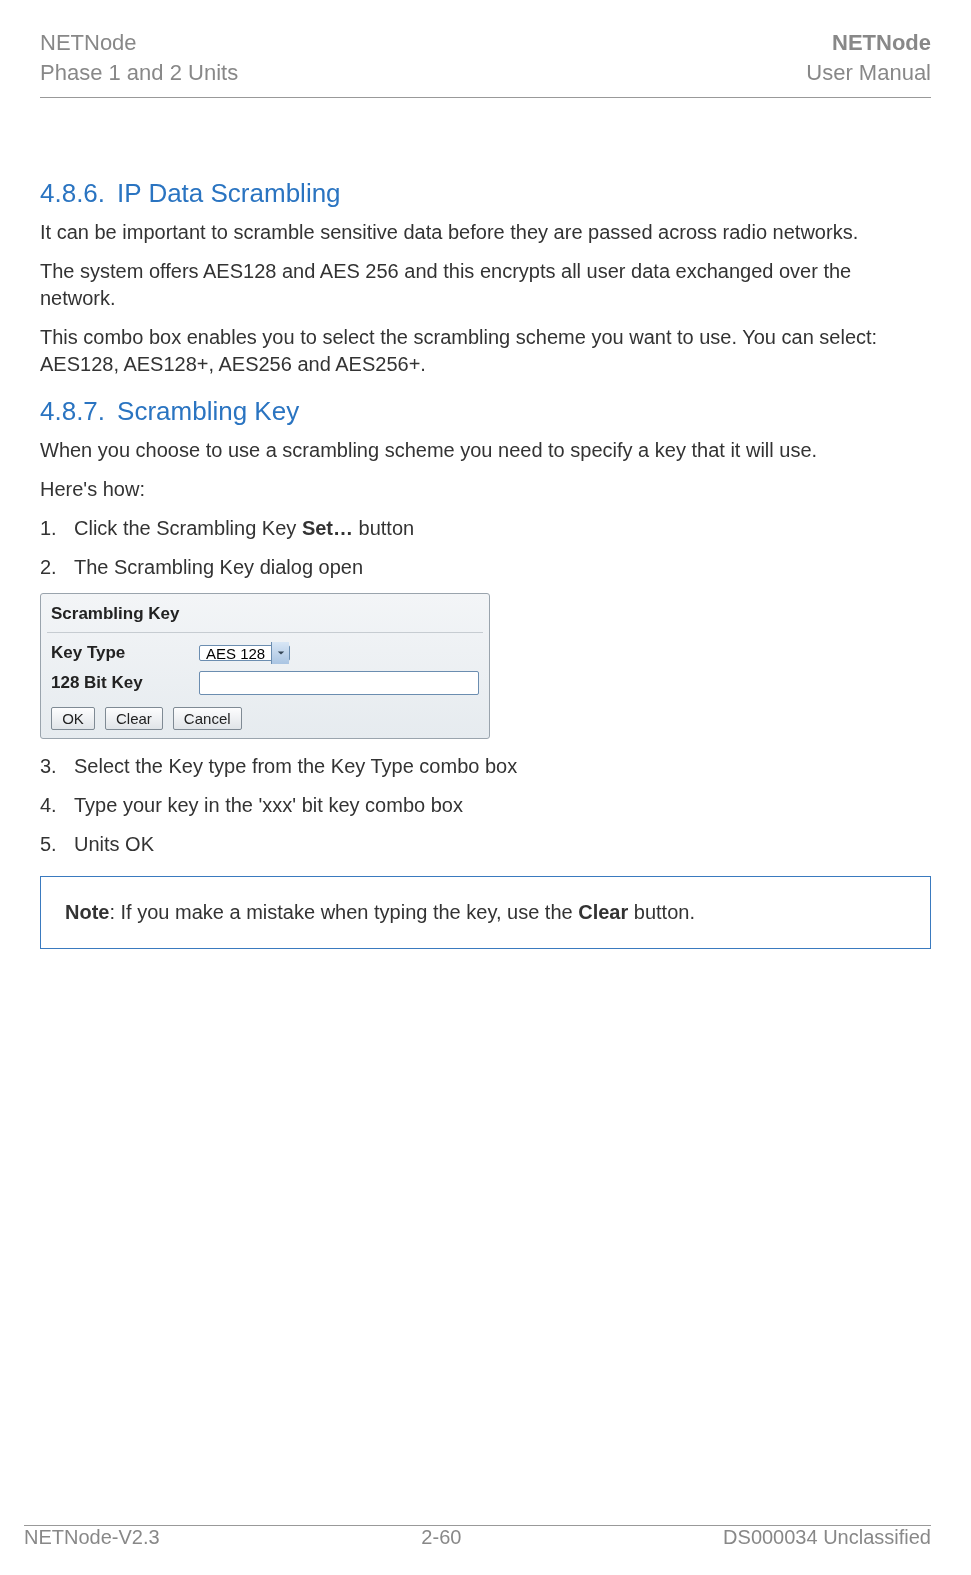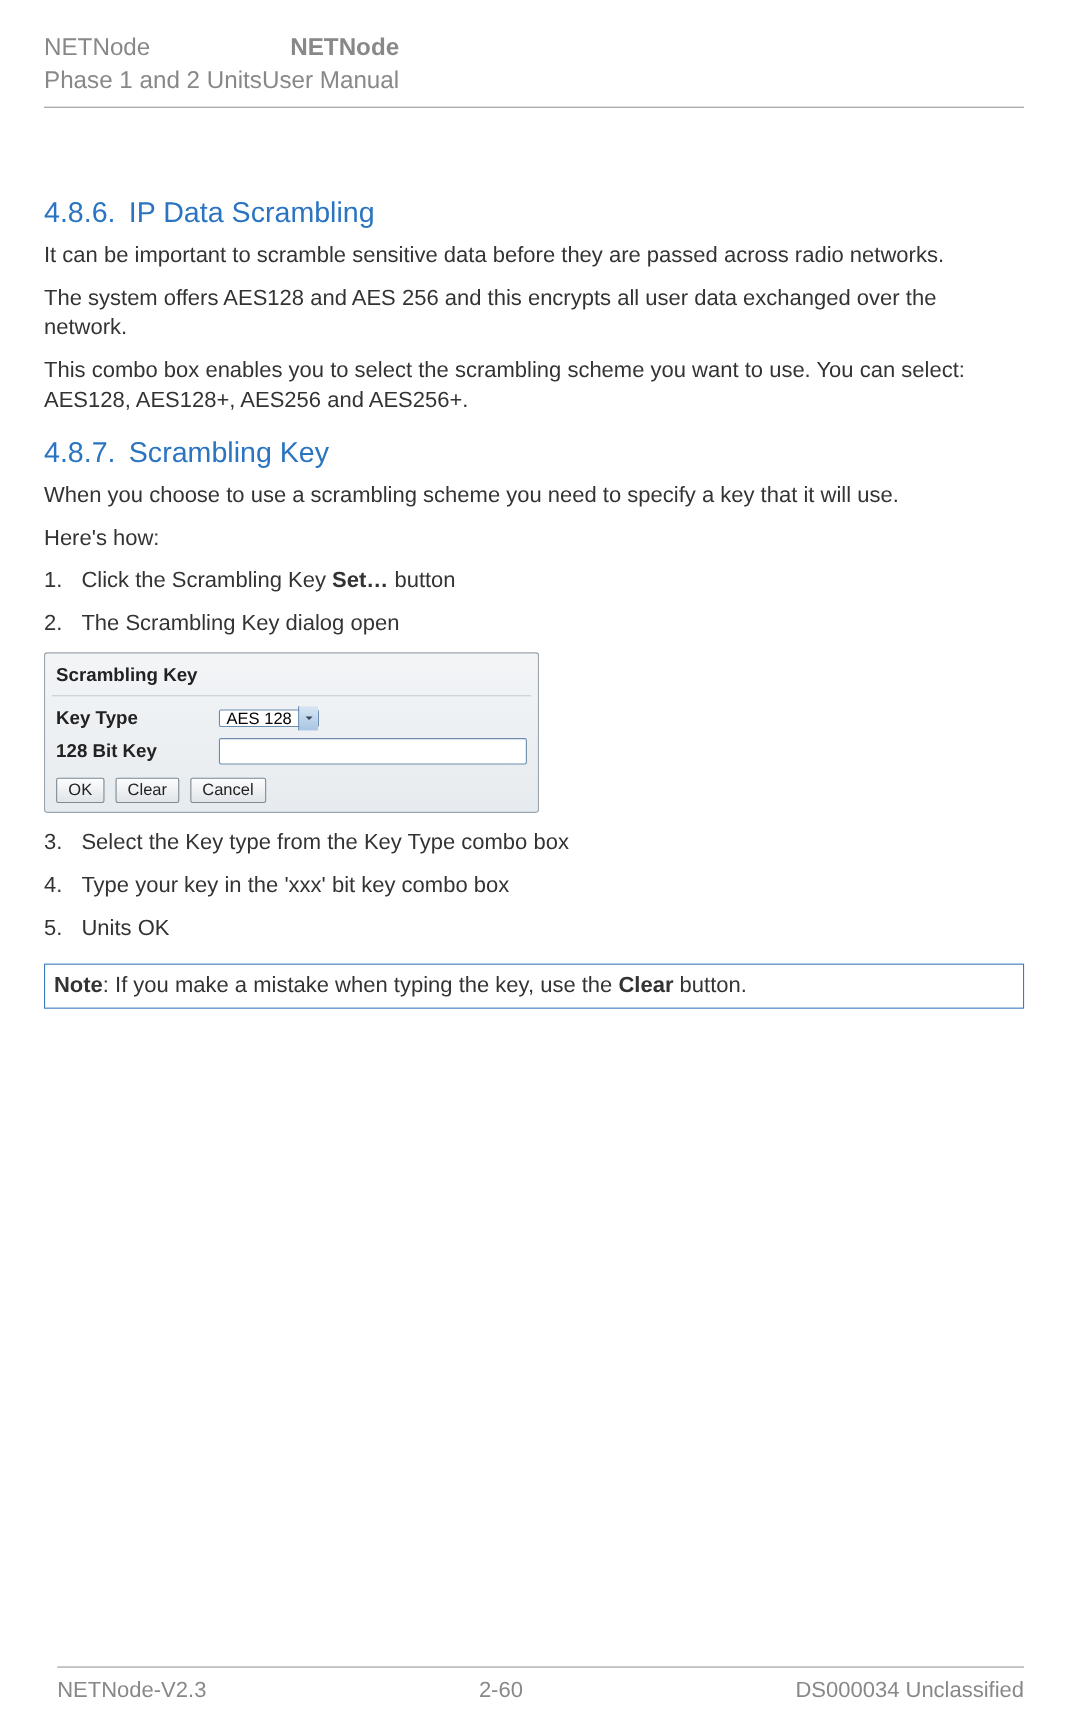--- a/index.html
+++ b/index.html
@@ -7,20 +7,21 @@
     width: 971px;
     height: 1575px;
     font-family: Tahoma, Verdana, Arial, sans-serif;
     color: #333;
     background: #fff;
     position: relative;
     padding: 28px 40px 0 40px;
   }
   .hdr {
     display: flex;
+    justify-content: space-between;
     color: #888;
     font-size: 22px;
     line-height: 1.35;
     padding-bottom: 10px;
     border-bottom: 1px solid #999;
     margin-bottom: 80px;
   }
   .hdr .right { text-align: right; }
   .hdr .strong { font-weight: bold; }
   .h3 {
@@ -88,26 +89,26 @@
     border-radius: 2px;
     min-width: 44px;
     text-align: center;
     color: #222;
   }
   .notebox {
     border: 1px solid #3a7abf;
     padding: 6px 8px;
     margin-top: 18px;
   }
-  .notebox p { margin: 0; font-size: 20px; }
+  .notebox p { margin: 16px; font-size: 20px; }
   .ftr {
     position: absolute;
-    left: 52px; right: 40px; bottom: 26px;
+    left: 24px; right: 40px; bottom: 26px;
     border-top: 1px solid #999;
-    padding-top: 10px;
+    padding-top: 0;
     display: flex;
     justify-content: space-between;
     color: #888;
     font-size: 20px;
     text-align: right;
   }
   b { font-weight: bold; }
 </style>
 </head>
 <body>

